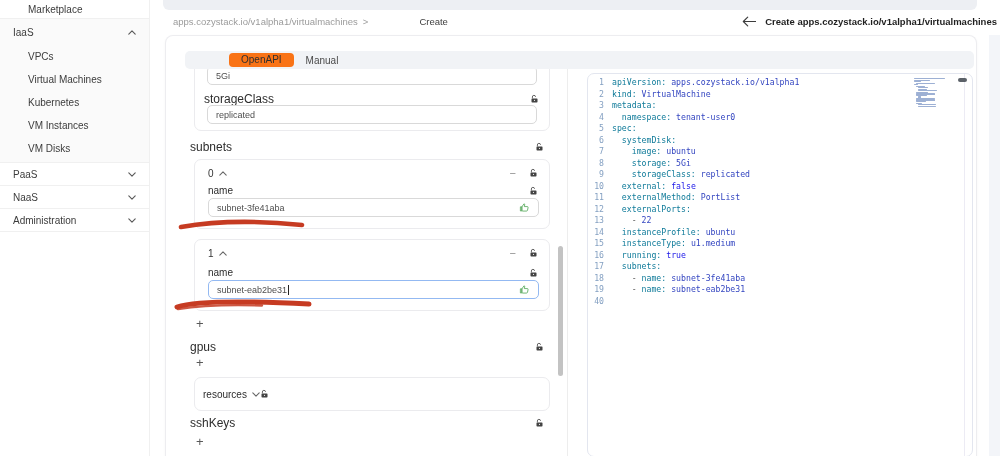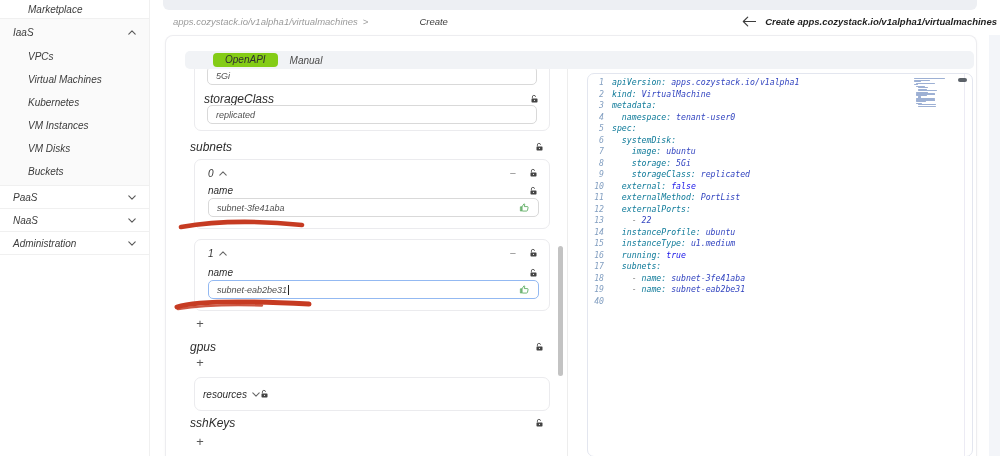--- a/index.html
+++ b/index.html
@@ -1,17 +1,17 @@
 <!DOCTYPE html>
 <html><head>
 <meta charset="utf-8">
 <style>
   * { margin:0; padding:0; box-sizing:border-box; }
   body { font-family:"Liberation Sans", sans-serif; background:#fff; }
-  #stage { position:relative; width:1000px; height:456px; overflow:hidden; background:#fff;font-style:italic; }
+  #stage { position:relative; width:1000px; height:456px; overflow:hidden; background:#fff; }
 
   
   #sidebar { position:absolute; left:0; top:0; width:150px; height:456px; background:#fff;
              border-right:1px solid #f0f0f0; font-size:10px; color:#3c3c3c; }
   .side-top { height:19px; line-height:19px; padding-left:28px; border-bottom:1px solid #f0f0f0; cursor:pointer; }
   .iaas-block { background:#fafafa; border-bottom:1px solid #f0f0f0; padding-bottom:2px; }
   .iaas-header { height:26px; display:flex; align-items:center; justify-content:space-between;
                  padding:0 13px; cursor:pointer; }
   .side-sub { height:23px; line-height:23px; padding-left:28px; cursor:pointer; }
   .side-collapsed { height:23px; display:flex; align-items:center; justify-content:space-between;
@@ -31,21 +31,21 @@
   .page-title { color:#1f1f1f; font-weight:bold; font-size:9.5px; }
 
   
   #card { position:absolute; left:165px; top:35px; width:812px; height:421px; background:#fff;
           border:1px solid #ededf0; border-bottom:none; border-radius:8px 8px 0 0;
           box-shadow:0 1px 3px rgba(0,0,0,.04); }
   #rightstrip { position:absolute; left:989px; top:35px; width:11px; height:421px; background:#f3f5f9; }
 
   #tabstrip { position:absolute; left:19px; top:15px; width:789px; height:18px; background:#f1f3f6;
               border-radius:5px; display:flex; align-items:center; font-size:10px; }
-  .tab-active { margin-left:28px; background:#84cc16; border-radius:4px; padding:0 12px; height:14px;
+  .tab-active { margin-left:44px; background:#f97316; border-radius:4px; padding:0 12px; height:14px;
                 line-height:14px; color:#2f2f2f; cursor:pointer; }
   .tab { padding:0 12px; color:#4a4a4a; cursor:pointer; }
 
   
   #formcol { position:absolute; left:0; top:33px; width:410px; height:388px; overflow:hidden; }
   .gcard { position:absolute; background:#fff; border:1px solid #ebebee; border-radius:7px; }
   .lblrow { position:absolute; display:flex; justify-content:space-between; align-items:center;
             font-size:12px; color:#2d2d2d; height:12px; }
   .inbox { position:absolute; height:19px; border:1px solid #d9d9d9; border-radius:5px; background:#fff;
            font-size:9px; color:#4f4f4f; display:flex; align-items:center; padding:0 8px; cursor:text; }
@@ -106,21 +106,20 @@
         <svg class="chev" viewBox="0 0 10 6">
           <path d="M1 5 L5 1 L9 5" fill="none" stroke="#595959" stroke-width="1.4" stroke-linecap="round" stroke-linejoin="round"></path>
           </svg>
       </div>
       <div id="iaas-children">
           <div class="side-sub">VPCs</div>
           <div class="side-sub">Virtual Machines</div>
           <div class="side-sub">Kubernetes</div>
           <div class="side-sub">VM Instances</div>
           <div class="side-sub">VM Disks</div>
-          <div class="side-sub">Buckets</div>
         </div>
     </div>
     <div id="collapsed-sections">
         <div class="side-collapsed">
           <span>PaaS</span>
           <svg class="chev" viewBox="0 0 10 6">
             <path d="M1 1 L5 5 L9 1" fill="none" stroke="#595959" stroke-width="1.4" stroke-linecap="round" stroke-linejoin="round"></path>
           </svg>
         </div>
         <div class="side-collapsed">

